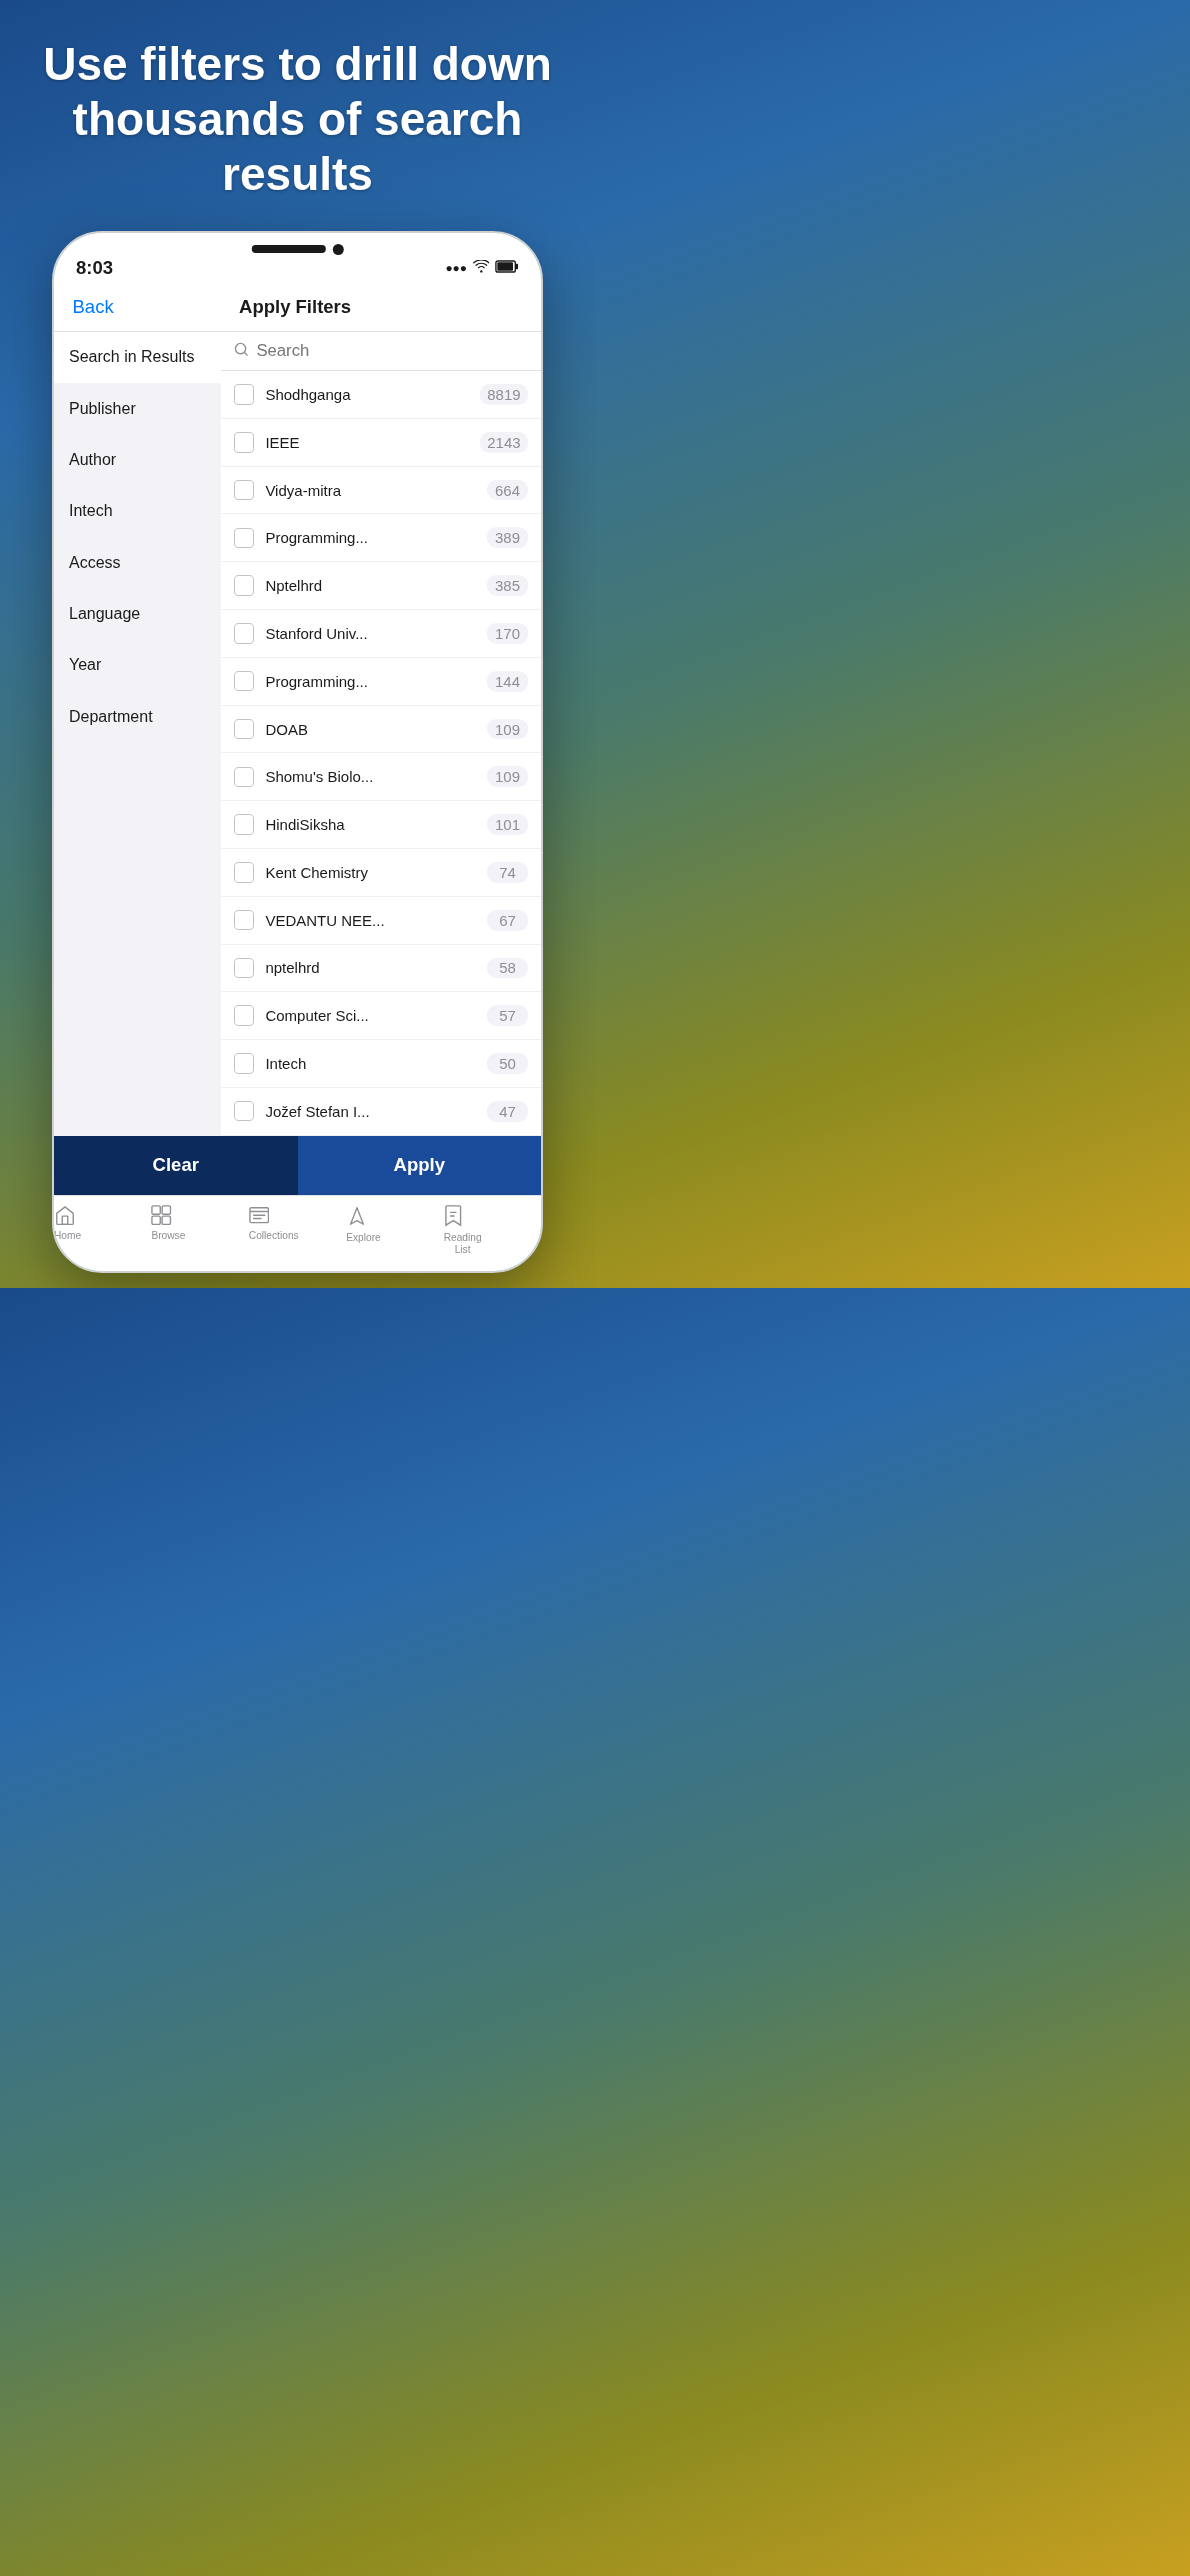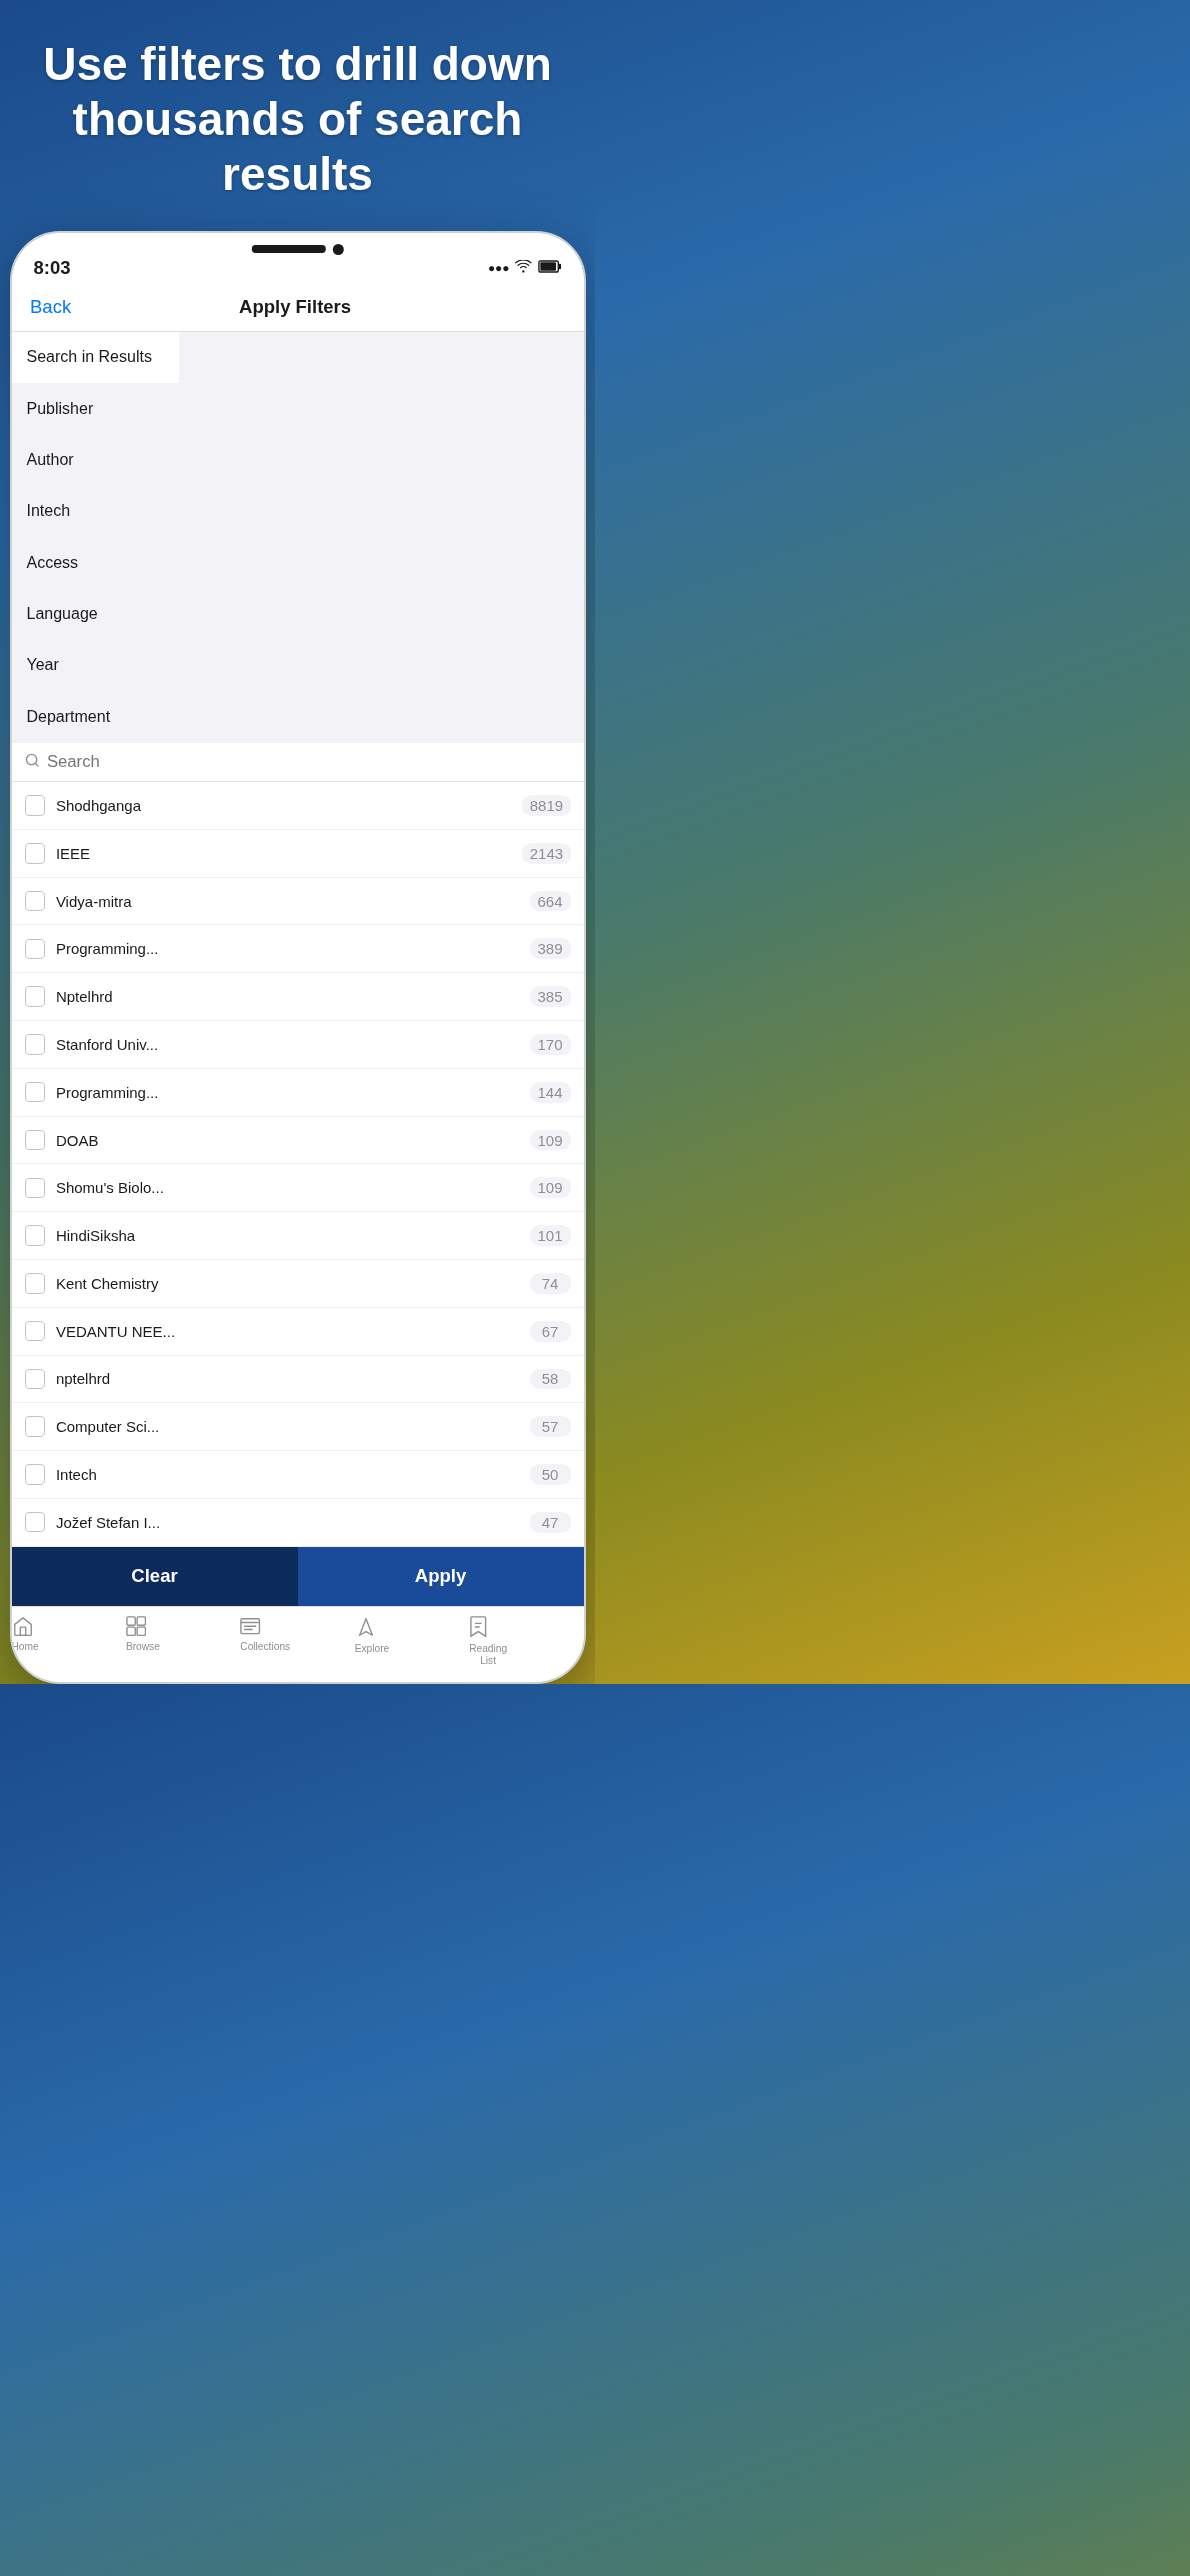--- a/index.html
+++ b/index.html
@@ -20,21 +20,21 @@
       color: white;
       text-align: center;
       font-size: 46px;
       font-weight: 700;
       line-height: 1.2;
       padding: 37px 37px 28px;
       text-shadow: 0 0.9px 3.7px rgba(0,0,0,0.3);
     }
 
     .phone-wrapper {
-      width: 576px;
+      width: 491px;
       background: #5eead4;
       border-radius: 50px;
       border: 2.8px solid #d0d0d0;
       box-shadow: 0 18.5px 56px rgba(0,0,0,0.35), inset 0 0 0 1.9px #e8e8e8;
       overflow: hidden;
       position: relative;
       margin-bottom: 0;
     }
 
     
@@ -108,21 +108,21 @@
       color: #1a1a1a;
     }
 
     .nav-spacer {
       width: 46px;
     }
 
     
     .filter-content {
       display: flex;
-      flex-direction: column;
+      flex-direction: row;
       background: #f2f2f7;
       min-height: 649px;
     }
 
     
     .filter-sidebar {
       width: 167px;
       flex-shrink: 0;
       background: #f2f2f7;
     }

